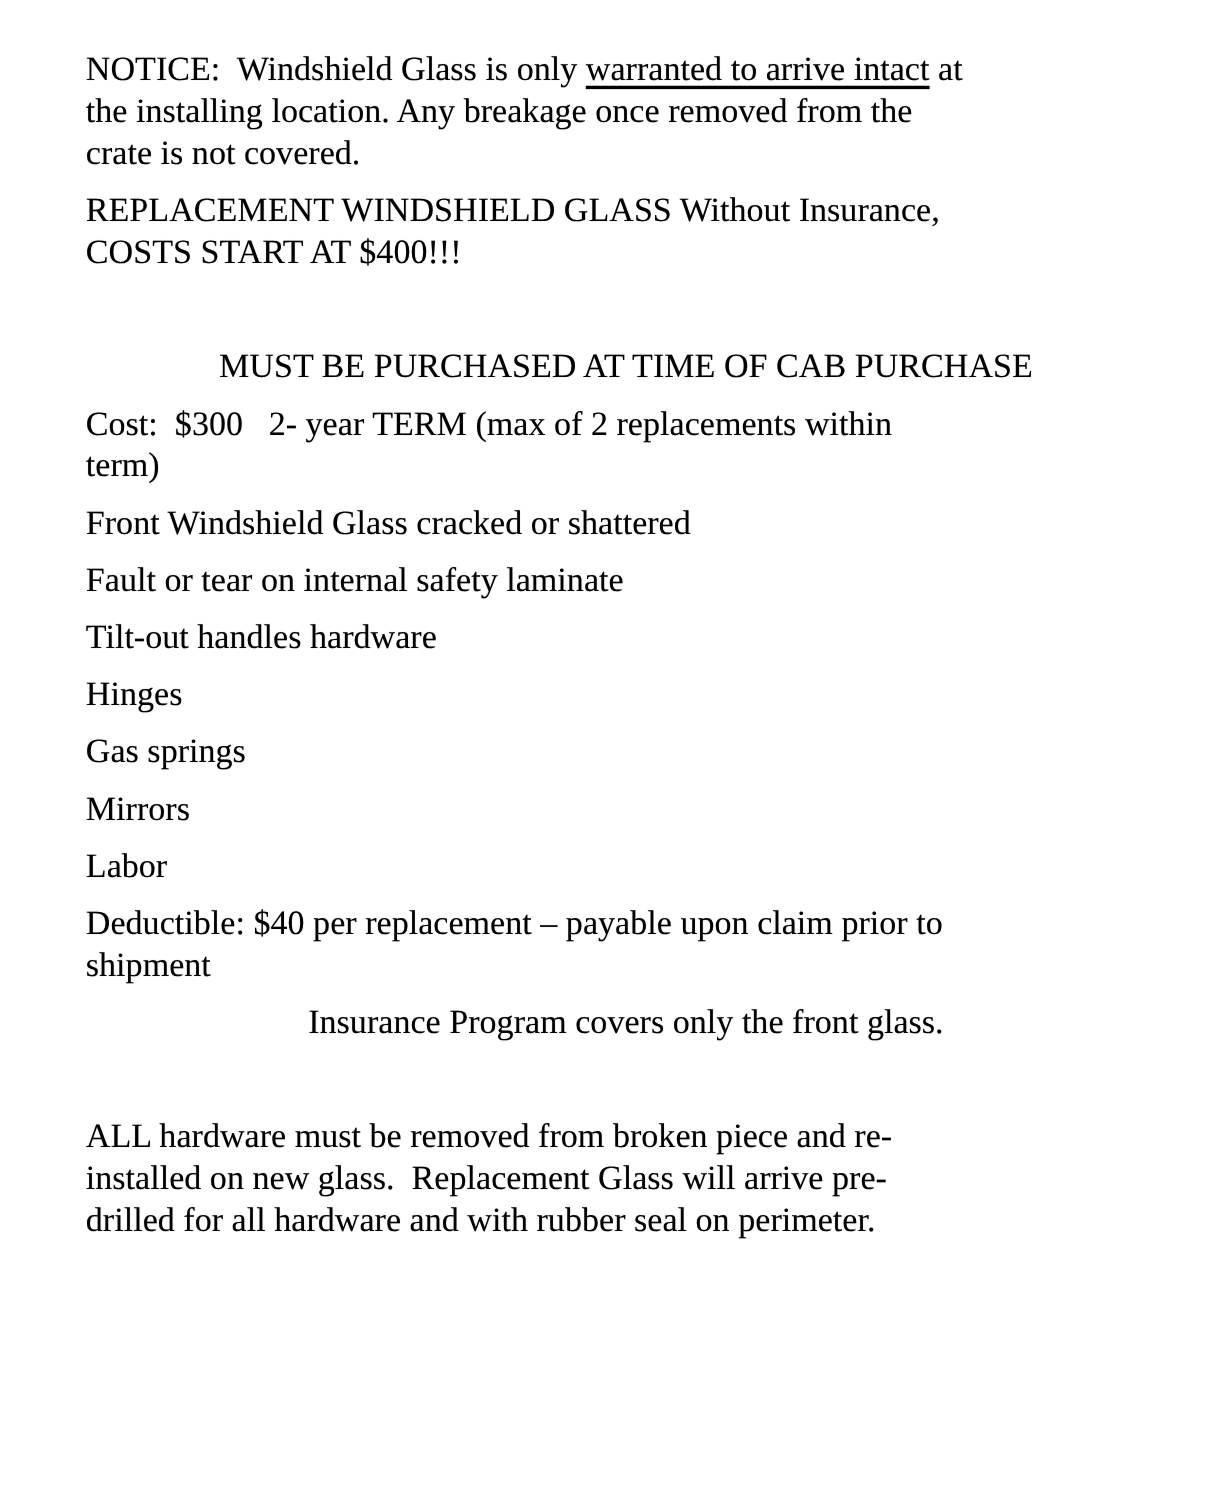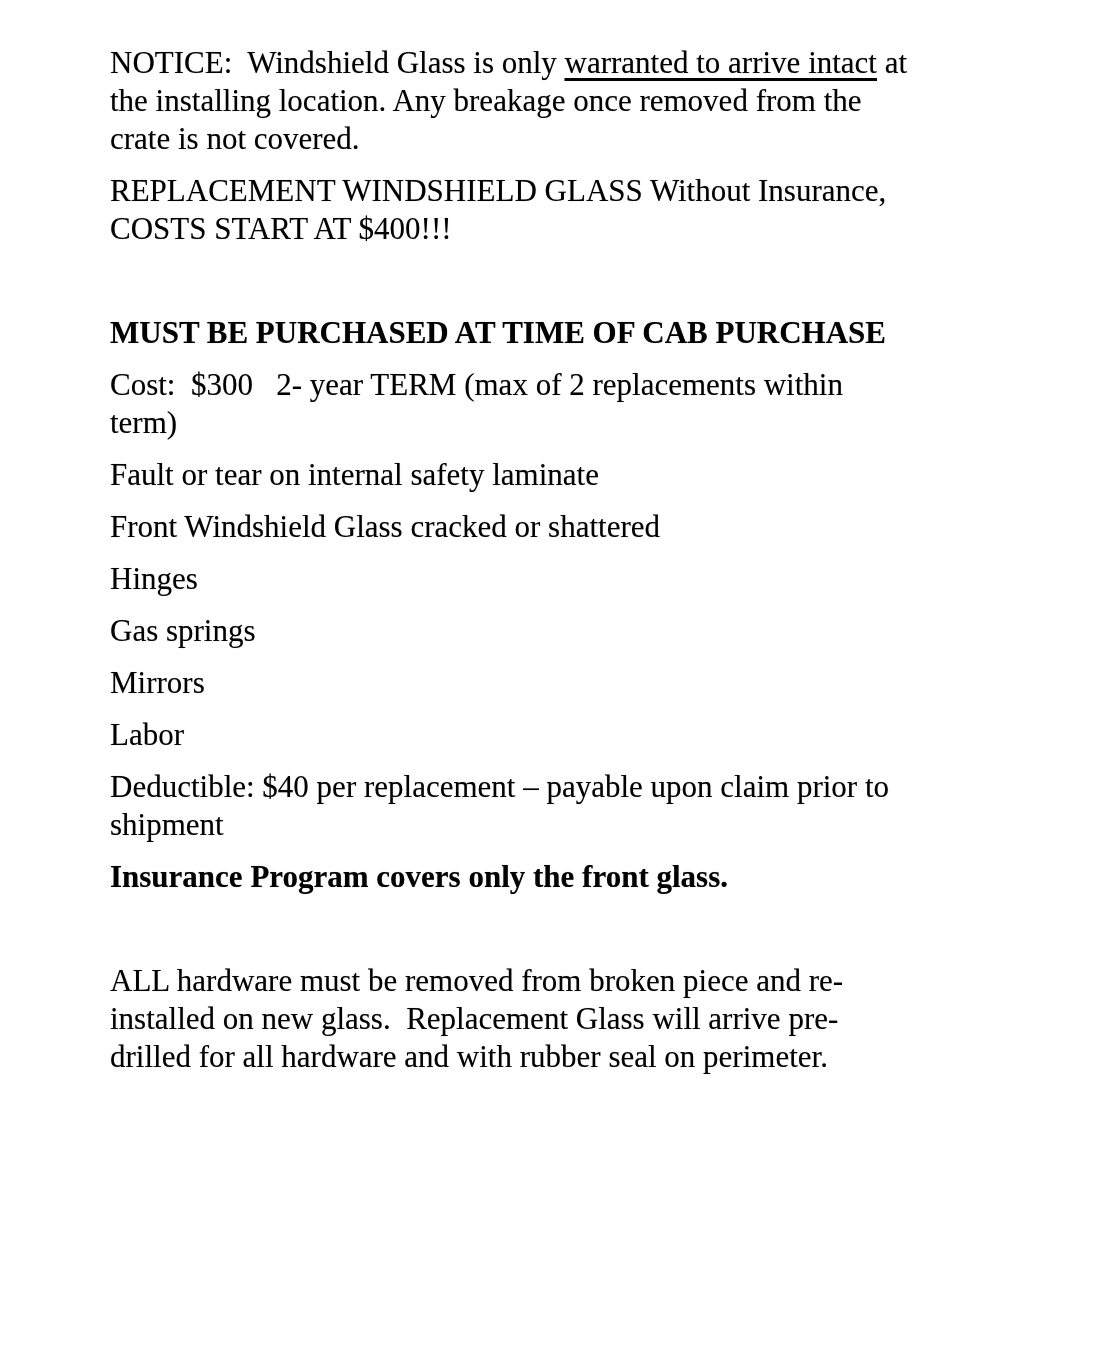--- a/index.html
+++ b/index.html
@@ -6,36 +6,37 @@
     margin: 0;
     padding: 0;
     background: #ffffff;
   }
   .page {
     position: relative;
     width: 1100px;
     height: 1353px;
     box-sizing: border-box;
     background: #ffffff;
-    padding: 44px 40px 0 110px;
+    padding: 44px 40px 0 78px;
     font-family: "Liberation Serif", "DejaVu Serif", serif;
     font-size: 31px;
     line-height: 38px;
     color: #000000;
     text-shadow: 0 0 1px rgba(0,0,0,0.35);
     overflow: hidden;
   }
   .para {
     margin: 0 0 14px 0;
   }
   .para.gap {
     height: 38px;
   }
   .bold {
-    font-weight: bold;
+    font-weight: normal;
+    text-align: center;
   }
   .u {
     text-decoration: underline;
     text-decoration-thickness: 2.5px;
     text-underline-offset: 5px;
   }
   .line { white-space: pre; }
 </style>
 </head>
 <body>
@@ -50,25 +51,26 @@
     <span class="line">COSTS START AT $400!!!</span></p>
 
   <p class="para gap"></p>
 
   <p class="para bold"><span class="line">MUST BE PURCHASED AT TIME OF CAB PURCHASE</span></p>
 
   <p class="para"><span class="line">Cost:&nbsp; $300&nbsp;&nbsp; 2- year TERM (max of 2 replacements within</span><br>
     <span class="line">term)</span></p>
 
 
+  <p class="para"><span class="line">Front Windshield Glass cracked or shattered</span></p>
+
   <p class="para"><span class="line">Fault or tear on internal safety laminate</span></p>
 
-  <p class="para"><span class="line">Front Windshield Glass cracked or shattered</span></p>
 
-
+  <p class="para"><span class="line">Tilt-out handles hardware</span></p>
 
 
   <p class="para"><span class="line">Hinges</span></p>
 
   <p class="para"><span class="line">Gas springs</span></p>
 
   <p class="para"><span class="line">Mirrors</span></p>
 
   <p class="para"><span class="line">Labor</span></p>
 

